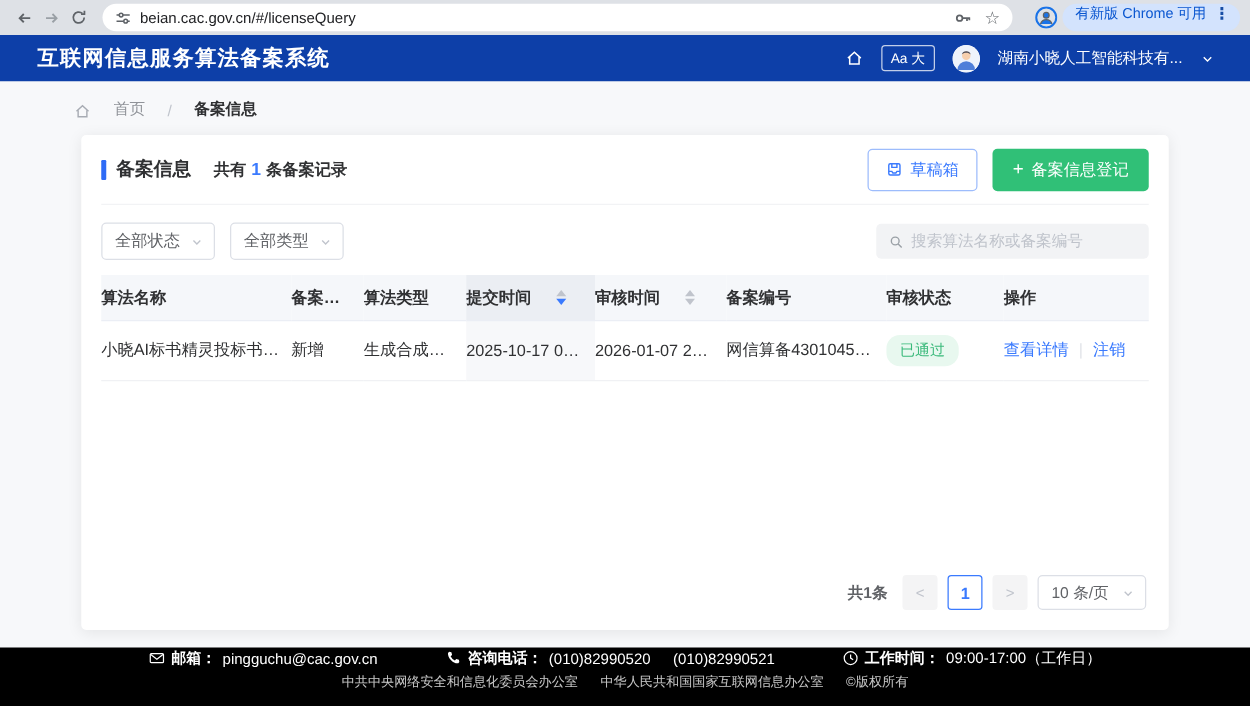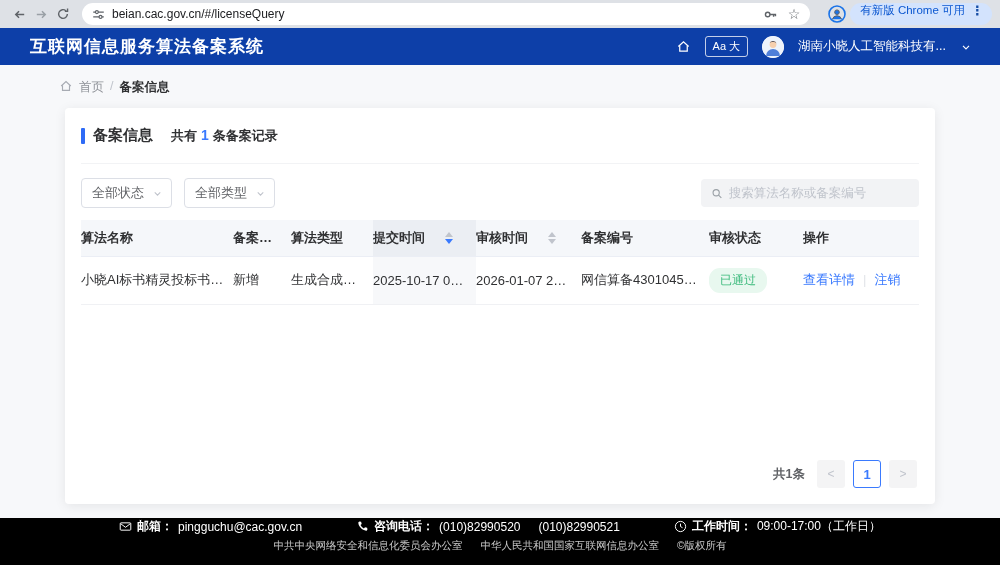--- a/index.html
+++ b/index.html
@@ -24,21 +24,21 @@
   .app-header { height:37px; background:#0d3fa8; color:#fff; display:flex; align-items:center; padding:0 28px 0 30px; flex:none; }
   .app-title { font-size:17px; font-weight:bold; letter-spacing:1px; }
   .app-header .right { margin-left:auto; display:flex; align-items:center; gap:14px; }
   .font-size-btn { border:1px solid rgba(255,255,255,0.75); border-radius:3px; font-size:11px; padding:2px 7px; cursor:pointer; }
   .avatar { width:22px; height:22px; border-radius:50%; background:#fdfdfd; overflow:hidden; display:flex; align-items:flex-end; justify-content:center; }
   .company { font-size:12.5px; max-width:160px; white-space:nowrap; }
   .chev { display:flex; }
 
   
   .page { flex:1; padding:12px 65px 0; display:flex; flex-direction:column; }
-  .breadcrumb { display:flex; align-items:flex-start; gap:6px; font-size:12.5px; color:#909399; margin:2px 0 12px -6px; }
+  .breadcrumb { display:flex; align-items:flex-end; gap:18px; font-size:12.5px; color:#909399; margin:2px 0 12px -6px; }
   .breadcrumb .sep { color:#c0c4cc; }
   .breadcrumb .current { color:#303133; font-weight:bold; }
 
   .card { background:#fff; border-radius:4px; box-shadow:0 2px 12px rgba(0,0,0,0.08); flex:1; margin-bottom:14px; display:flex; flex-direction:column; padding:0 16px 10px; }
   .card-head { display:flex; align-items:center; height:56px; border-bottom:1px solid #f2f3f5; }
   .tmark { width:4px; height:16px; background:#2e6bf6; border-radius:1px; margin-right:8px; }
   .card-title { font-size:15px; font-weight:bold; color:#303133; }
   .count-text { font-size:13px; font-weight:bold; color:#303133; margin-left:18px; }
   .count-num { color:#3a7afe; font-size:14px; margin:0 4px; }
   .head-btns { margin-left:auto; display:flex; gap:12px; }
@@ -176,20 +176,35 @@
     <span class="current">备案信息</span>
   </div>
 
   <div class="card">
 
     <div class="card-head">
       <span class="tmark"></span>
       <span class="card-title">备案信息</span>
       <span class="count-text">
         <span>共有</span><span class="count-num">1</span><span>条备案记录</span>
+      </span>
+      <span class="head-btns">
+        <button class="btn-draft">
+          <span>
+            <svg width="13" height="13" viewBox="0 0 16 16" stroke="#3a7afe" fill="none" stroke-width="1.4">
+                <rect x="2.5" y="2.5" width="11" height="11" rx="1.5"></rect>
+                <path d="M5.5 2.5V6h5V2.5M2.5 10h3l1 1.5h3l1-1.5h3"></path>
+              </svg>
+          </span>
+          <span>草稿箱</span>
+        </button>
+        <button class="btn-register">
+          <span class="plus">+</span>
+          <span>备案信息登记</span>
+        </button>
       </span>
     </div>
 
     <div class="filter-row">
       <span class="select-box">
         <span>全部状态</span>
         <svg width="11" height="11" viewBox="0 0 16 16" stroke="#c0c4cc" fill="none" stroke-width="1.6">
             <path d="M4 6.5l4 4 4-4"></path>
           </svg>
       </span>
@@ -257,20 +272,26 @@
           </td>
         </tr>
       </tbody>
     </table>
 
     <div class="pager">
       <span class="total">共1条</span>
       <span class="pg-btn">&lt;</span>
       <span class="pg-num">1</span>
       <span class="pg-btn">&gt;</span>
+      <span class="pg-size">
+        <span>10 条/页</span>
+        <svg width="11" height="11" viewBox="0 0 16 16" stroke="#c0c4cc" fill="none" stroke-width="1.6">
+            <path d="M4 6.5l4 4 4-4"></path>
+          </svg>
+      </span>
     </div>
 
   </div>
 </div>
 
 <div class="footer">
   <div class="foot-row1">
     <span class="foot-item">
       <svg width="13" height="13" viewBox="0 0 16 16" stroke="#fff" fill="none" stroke-width="1.2">
           <rect x="1.5" y="3.5" width="13" height="9" rx="1"></rect>

